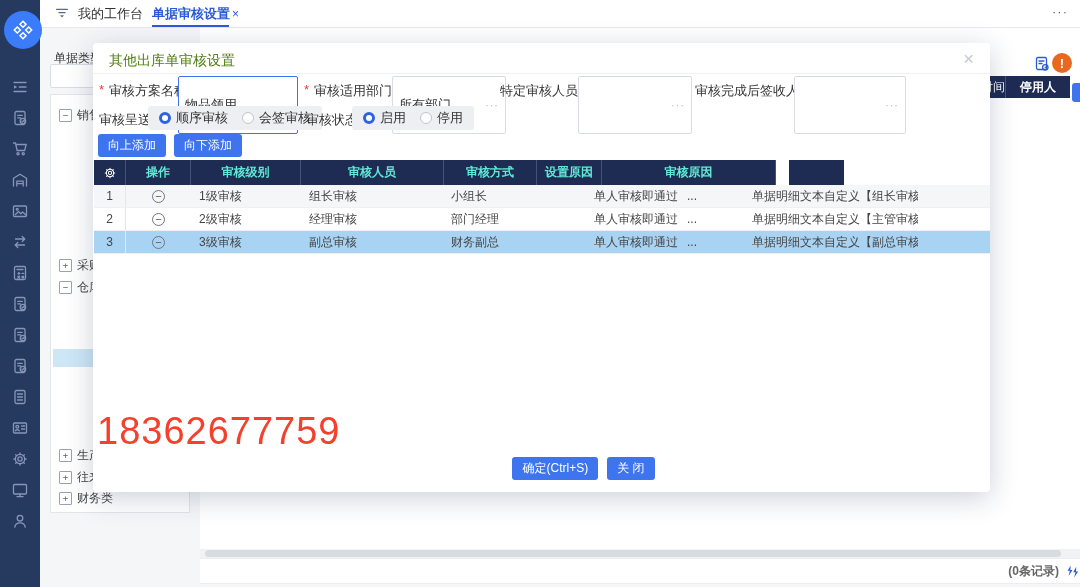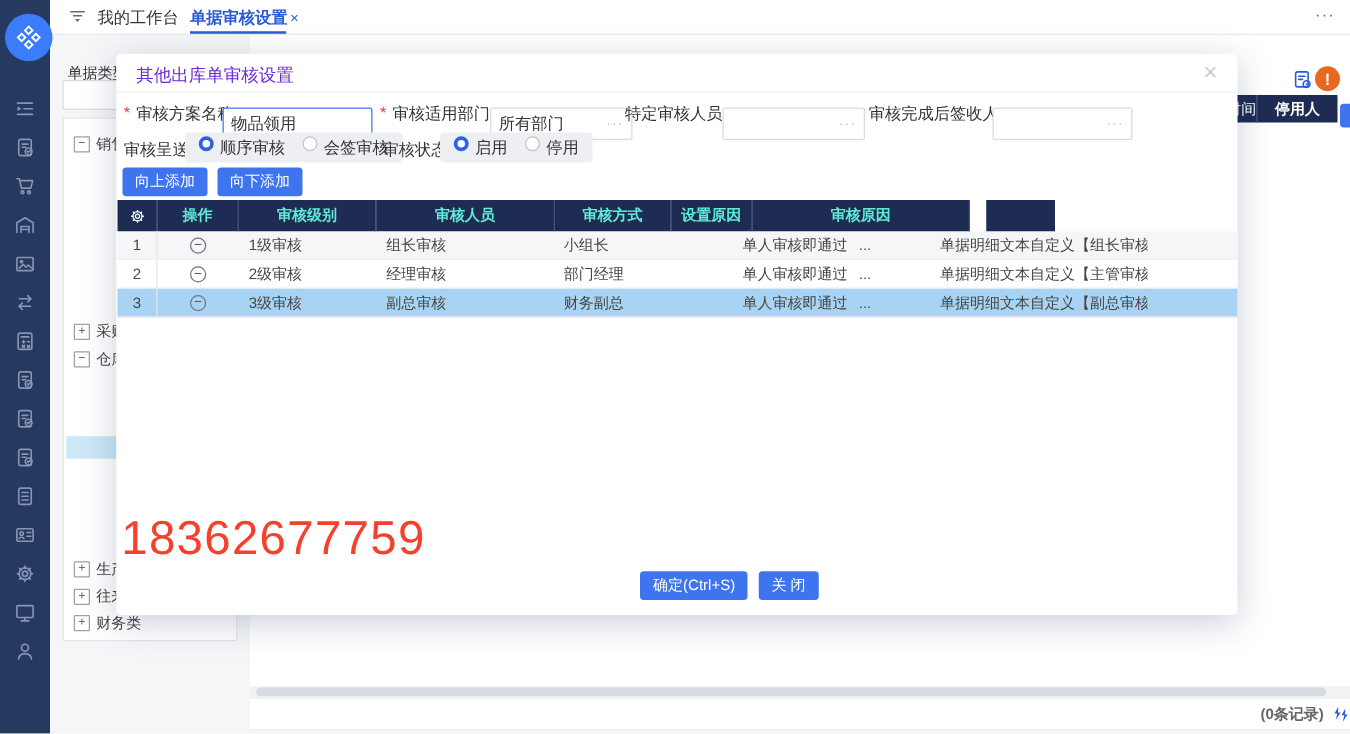--- a/index.html
+++ b/index.html
@@ -45,34 +45,34 @@
     font-size:13px;font-weight:bold;display:flex;align-items:center;justify-content:center;cursor:pointer;}
   .hscroll{left:200px;top:549px;width:880px;height:9px;background:#f1f2f4;}
   .hthumb{position:absolute;left:5px;top:1px;width:856px;height:7px;background:#d8dbe0;border-radius:4px;cursor:pointer;}
   .statusbar{left:200px;top:558px;width:880px;height:24px;background:#fff;border-top:1px solid #eaedf1;border-bottom:1px solid #eaedf1;
     display:flex;align-items:center;justify-content:flex-end;gap:6px;font-size:12px;color:#666;font-weight:bold;}
   .ref{width:15px;height:15px;color:#2b5bd7;cursor:pointer;}
 
   
   .modal{left:93px;top:43px;width:897px;height:449px;background:#fff;border-radius:4px;
     box-shadow:0 6px 28px rgba(20,40,80,.22);z-index:10;}
-  .m-title{position:absolute;left:16px;top:9px;font-size:14px;color:#6d28d9;}
+  .m-title{position:absolute;left:16px;top:9px;font-size:14px;color:#4d7c0f;}
   .m-close{position:absolute;right:16px;top:6px;font-size:19px;color:#c6c9ce;cursor:pointer;line-height:20px;}
   .m-hline{position:absolute;left:0;top:30px;width:897px;height:1px;background:#f0f1f3;}
   .frow{position:absolute;top:32px;left:0;width:897px;height:28px;}
   .star{position:absolute;color:#f23a3a;font-size:13px;top:7px;}
   .flabel{position:absolute;top:7px;font-size:13px;color:#333;white-space:nowrap;}
-  .ipt{position:absolute;top:11px;height:24px;border:1px solid #d9dce3;border-radius:2px;background:#fff;
-    display:flex;align-items:center;padding:0 6px;font-size:13px;color:#333;cursor:text;}
+  .ipt{position:absolute;top:1px;height:24px;border:1px solid #d9dce3;border-radius:2px;background:#fff;
+    display:flex;align-items:center;padding:16px 6px;font-size:13px;color:#333;cursor:text;}
   .ipt.focus{border:1px solid #3f74ef;}
   .ipt .dots{margin-left:auto;color:#b9bec7;font-size:11px;letter-spacing:1px;}
   .rrow{position:absolute;top:63px;left:0;width:897px;height:24px;}
   .rlabel{position:absolute;top:5px;font-size:13px;color:#333;white-space:nowrap;}
   .pill{position:absolute;top:0;height:24px;background:#edeff3;border-radius:3px;display:flex;align-items:center;gap:14px;padding:0 11px;}
-  .ropt{display:flex;align-items:flex-start;gap:5px;font-size:13px;color:#333;cursor:pointer;white-space:nowrap;}
+  .ropt{display:flex;align-items:center;gap:5px;font-size:13px;color:#333;cursor:pointer;white-space:nowrap;}
   .rdot{width:12px;height:12px;border-radius:50%;box-sizing:border-box;background:#fff;border:1px solid #c0c4cc;}
   .rdot.on{border:3.5px solid #2e62e0;}
   .btn{background:#3f74ef;color:#fff;font-size:12px;border-radius:3px;height:23px;display:inline-flex;
     align-items:center;padding:0 10px;cursor:pointer;white-space:nowrap;}
   .addrow{position:absolute;top:91px;left:5px;display:flex;gap:8px;}
 
   .tbl{position:absolute;left:1px;top:117px;width:896px;}
   .thead{display:flex;height:25px;}
   .hcell{background:#1e2c54;color:#5eead4;font-size:12px;font-weight:bold;display:flex;align-items:center;
     justify-content:center;border-right:1px solid #44527a;box-sizing:border-box;white-space:nowrap;overflow:hidden;}

